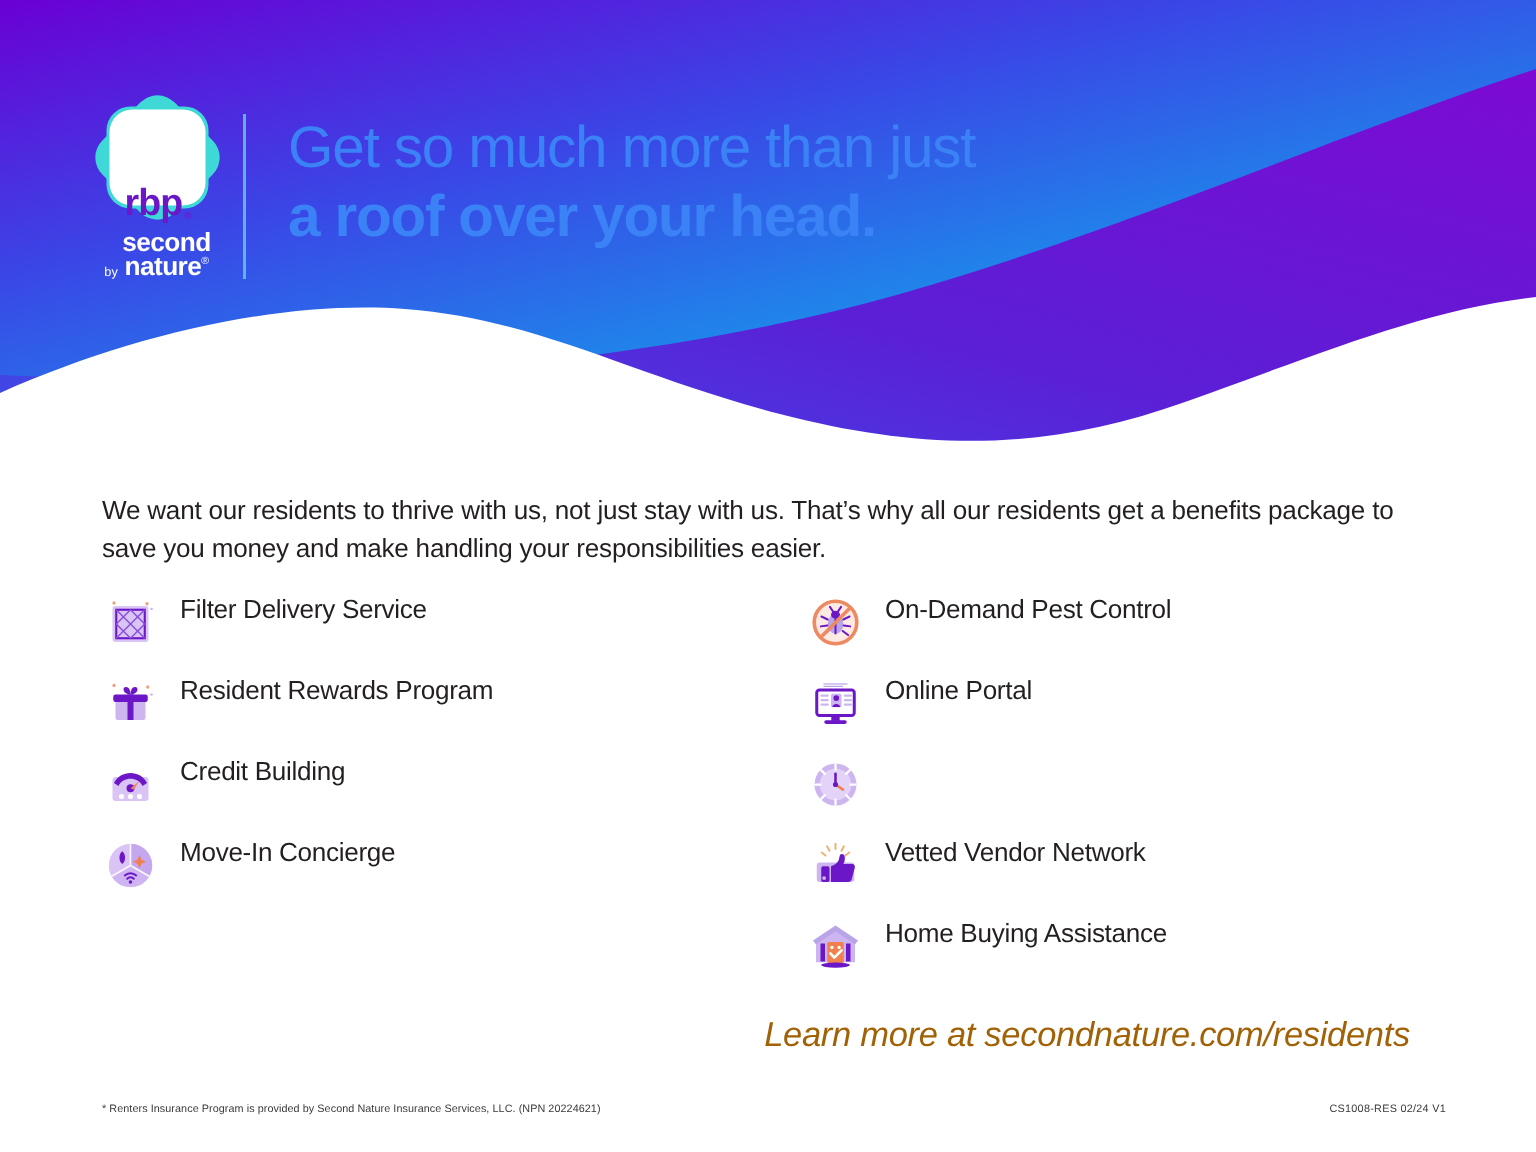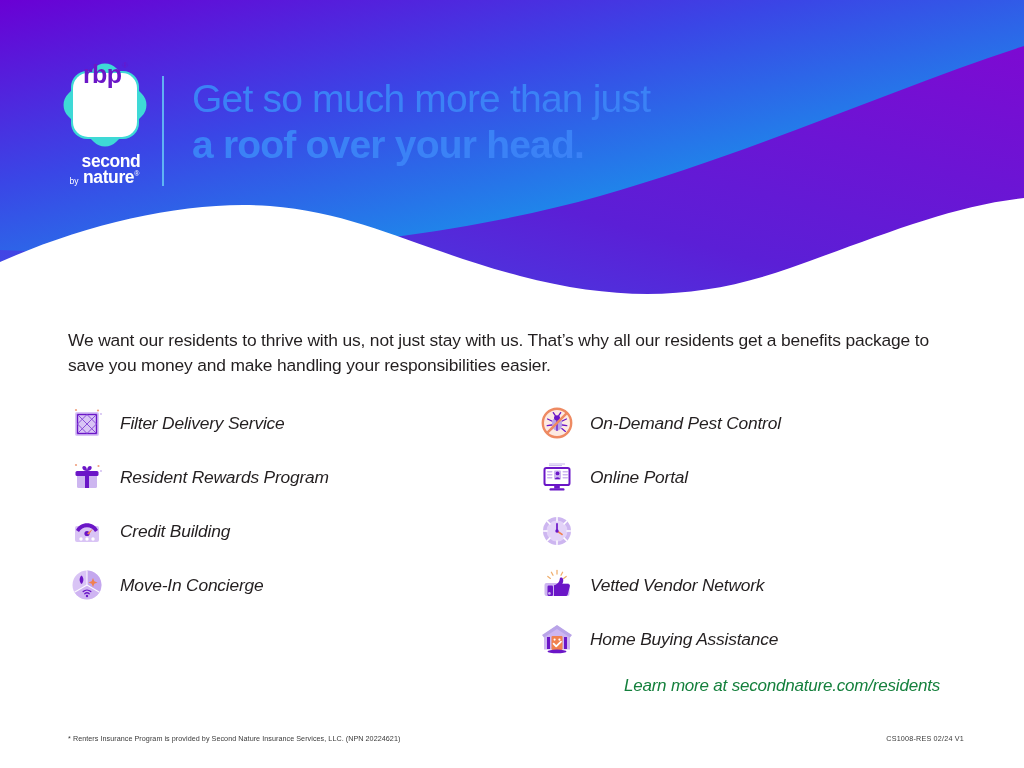--- a/index.html
+++ b/index.html
@@ -65,21 +65,21 @@
     height: 64px;
     background: #ffffff;
     border-radius: 15px;
   }
   .logo-word {
     position: absolute;
     left: 0; top: 0;
     width: 86px;
     height: 86px;
     display: flex;
-    align-items: flex-start;
+    align-items: flex-end;
     justify-content: center;
     font-size: 25px;
     font-weight: bold;
     color: #6b16c7;
     letter-spacing: -0.6px;
     line-height: 1;
   }
   .logo-word .reg {
     font-size: 7px;
     vertical-align: super;
@@ -166,47 +166,46 @@
     top: 396px;
     width: 900px;
     display: flex;
     gap: 0;
   }
   .col { width: 470px; }
   .col.right { width: 430px; }
 
   .benefit {
     display: flex;
-    align-items: center;
+    align-items: flex-start;
     height: 54px;
     gap: 14px;
-    font-style: italic;
   }
   .benefit .ico {
     width: 38px;
     height: 38px;
     flex: 0 0 38px;
     position: relative;
   }
   .benefit .ico svg { display: block; }
   .benefit .lbl {
     font-size: 17.4px;
     color: #231f20;
     letter-spacing: -0.2px;
     white-space: nowrap;
   }
 
   
   .cta {
     position: absolute;
     right: 84px;
     top: 676px;
-    font-size: 17px;
+    font-size: 23px;
     font-style: italic;
-    color: #15803d;
+    color: #a16207;
     letter-spacing: -0.2px;
     white-space: nowrap;
   }
 
   
   .footnote {
     position: absolute;
     left: 68px;
     top: 734px;
     font-size: 7.2px;

